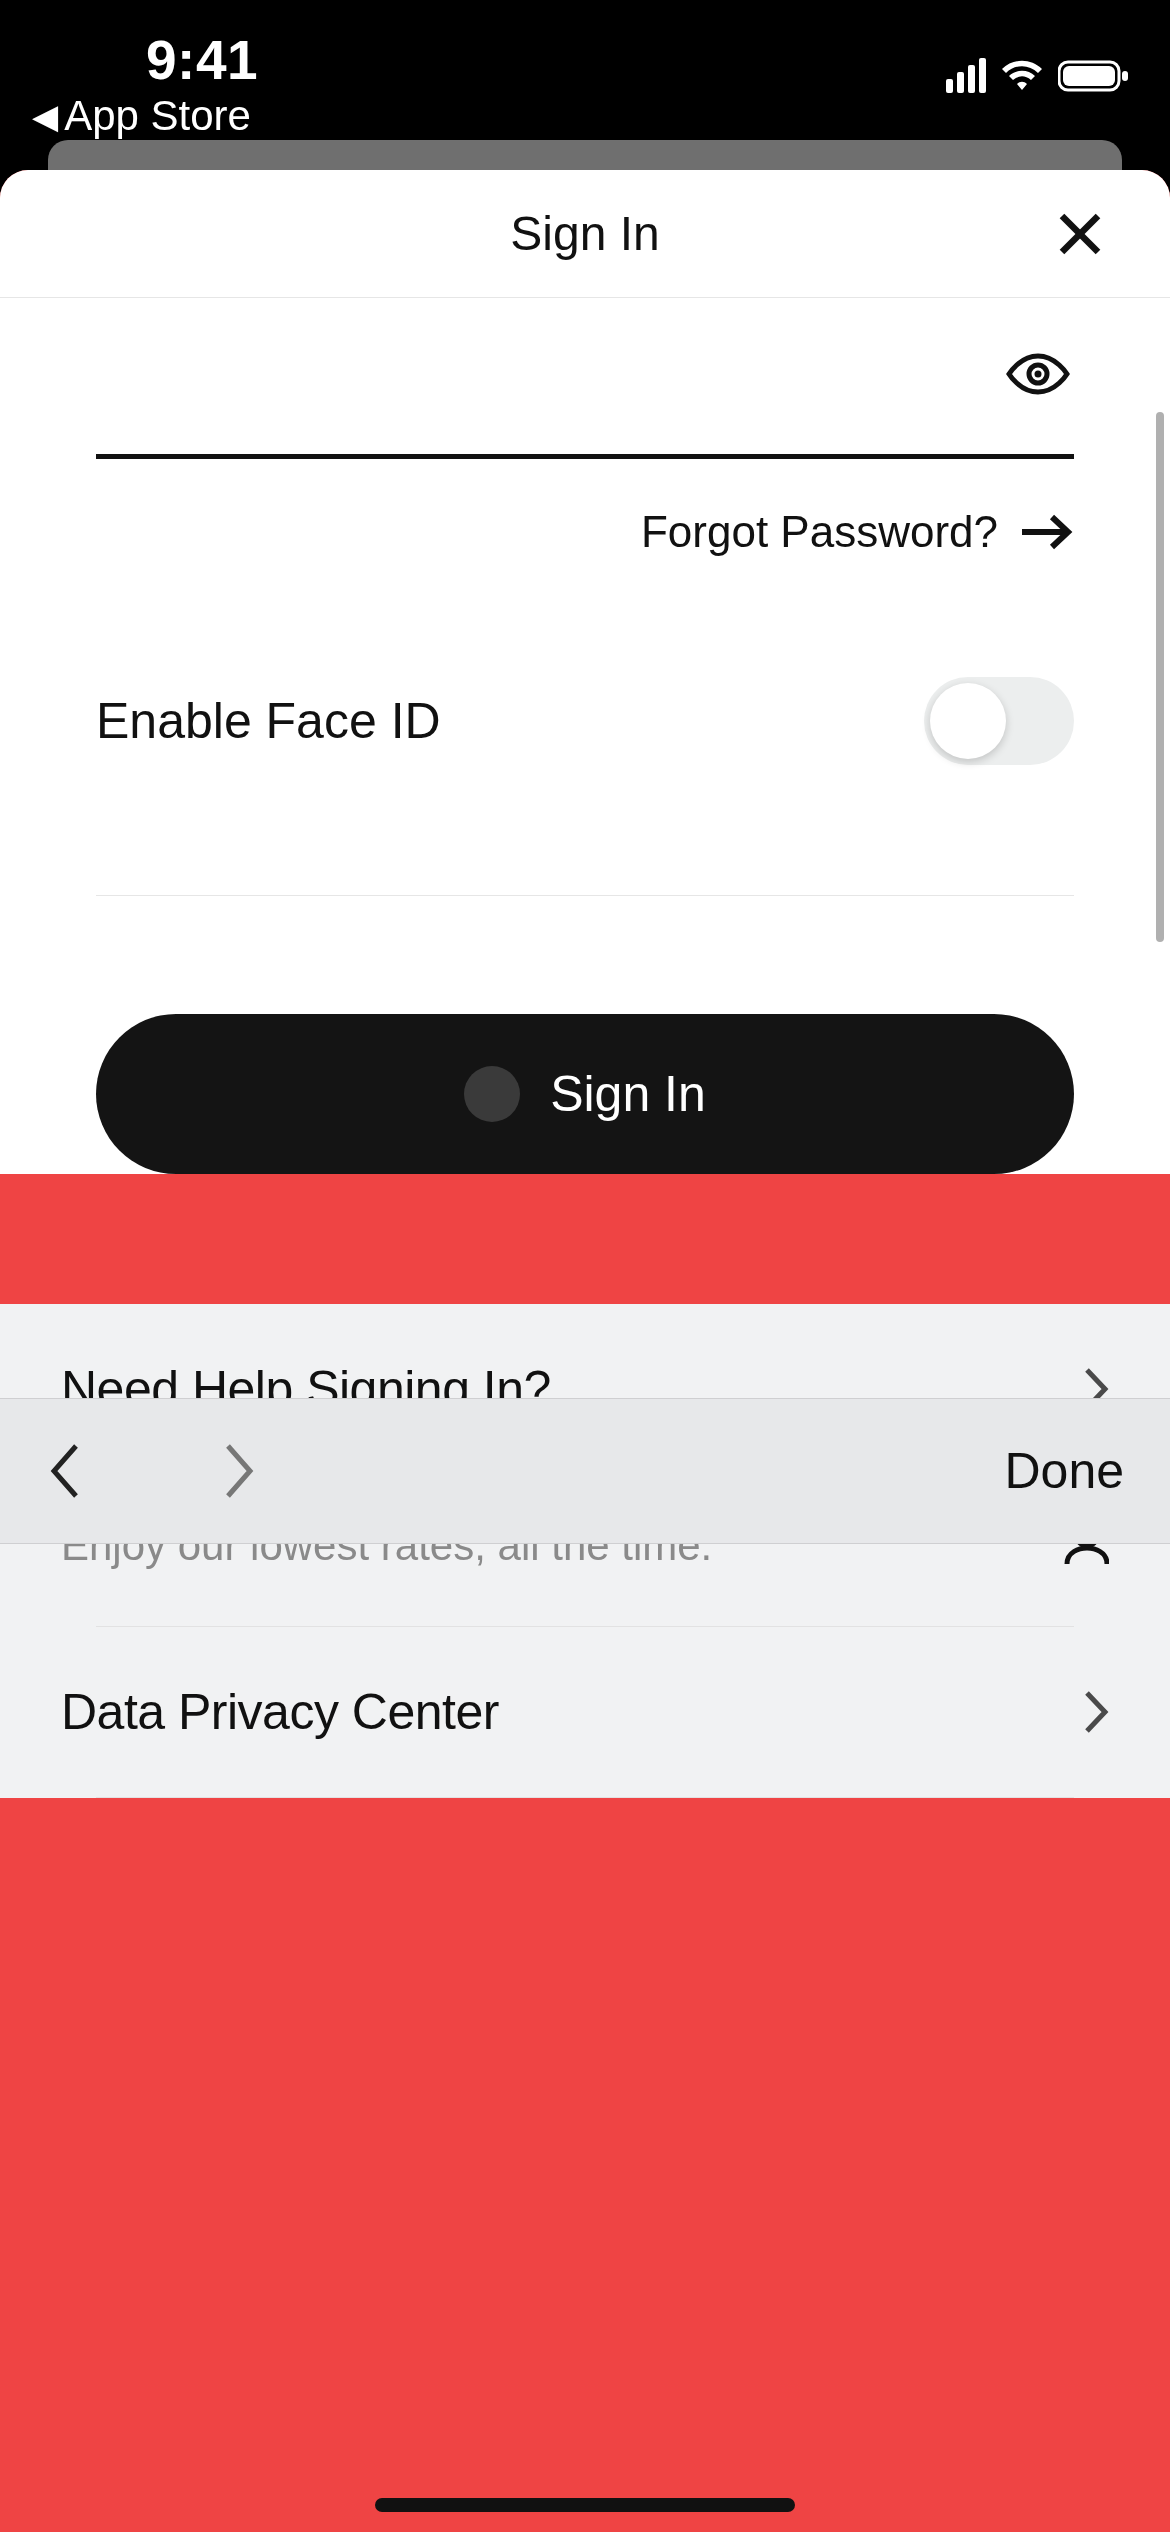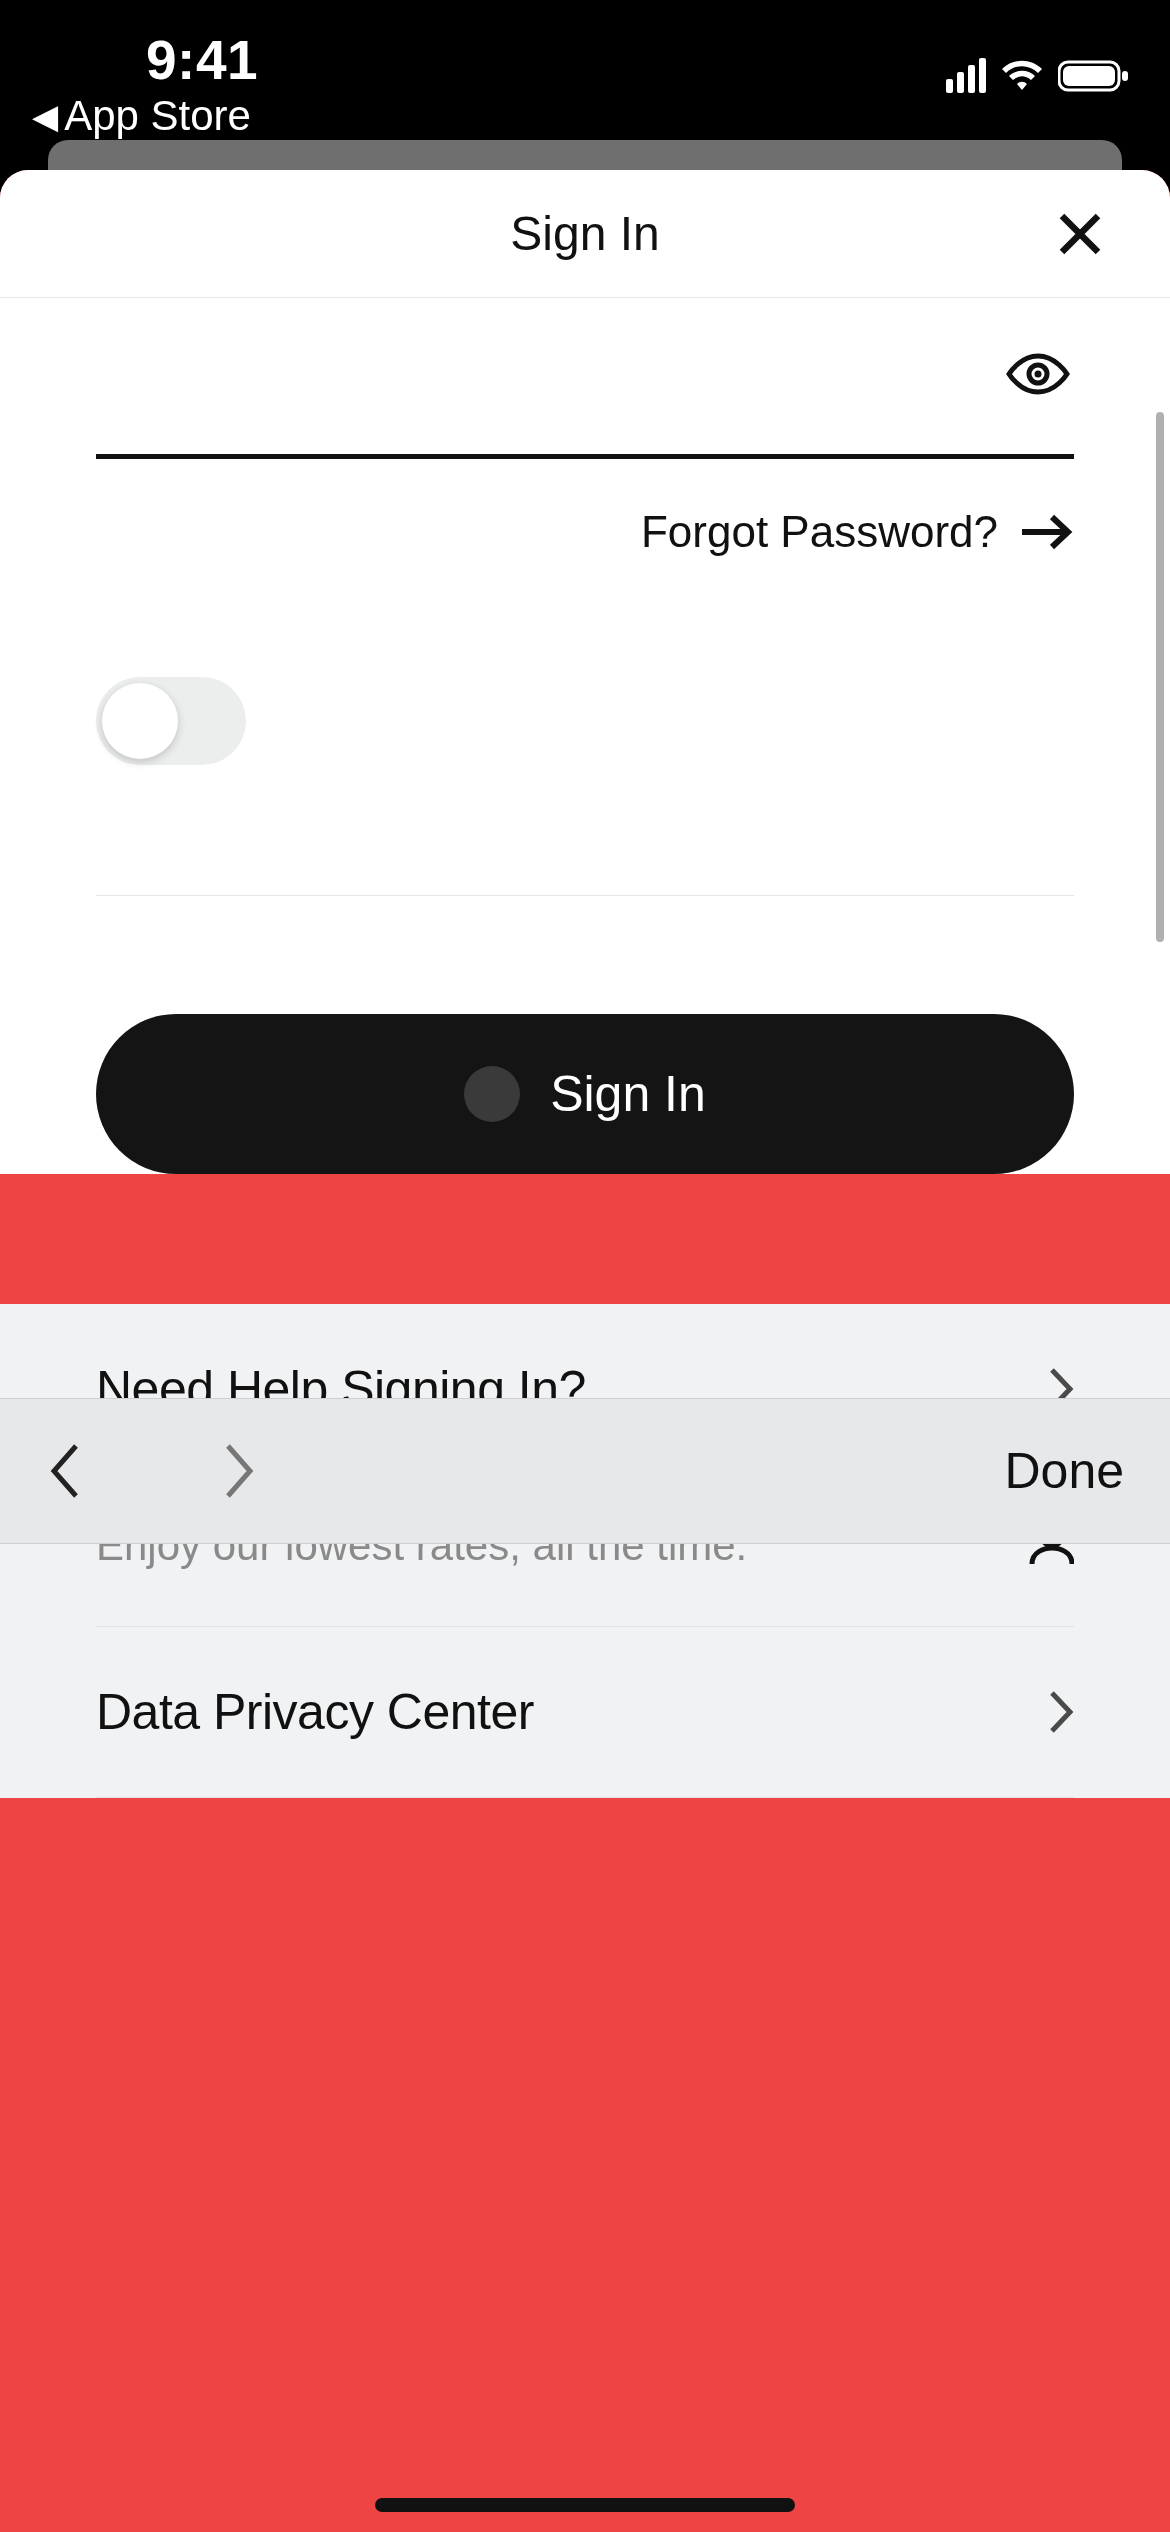--- a/index.html
+++ b/index.html
@@ -51,21 +51,21 @@
     .toggle .knob { position: absolute; left: 6px; top: 6px; width: 76px; height: 76px; border-radius: 50%; background: #fff; box-shadow: 0 3px 9px rgba(0,0,0,.18); }
 
     .divider { height: 1px; background: #e6e6e6; margin: 120px 0 0 0; }
 
     
     .primary-btn { margin: 118px 0 130px 0; background: #141414; color: #fff; font-size: 50px; font-weight: 500; height: 160px; border-radius: 80px; display: flex; align-items: center; justify-content: center; gap: 30px; }
     .primary-btn .dot { width: 56px; height: 56px; border-radius: 50%; background: #3a3a3a; }
 
     
     .rows { background: #f1f2f3; }
-    .list-row { display: flex; align-items: center; justify-content: space-between; padding: 56px 96px; }
+    .list-row { display: flex; align-items: center; justify-content: space-between; padding: 56px 61px; }
     .list-row .title { font-size: 50px; font-weight: 500; color: #111; letter-spacing: -0.5px; }
     .list-row .sub { font-size: 42px; color: #8a8a8a; }
     .list-sep { height: 1px; background: #e2e2e2; margin: 0 96px; }
     .chev svg { display: block; stroke: #4a4a4a; }
     .row-left { display: flex; flex-direction: column; }
 
     
     .kb-bar { position: absolute; left: 0; right: 0; top: 1228px; height: 146px; background: #e7e8ea; border-top: 1px solid #cfcfd1; border-bottom: 1px solid #cfcfd1; display: flex; align-items: center; justify-content: space-between; padding: 0 46px; z-index: 10; }
     .kb-nav { display: flex; gap: 140px; }
     .kb-nav .nav-btn svg { display: block; }
@@ -144,20 +144,21 @@
         <span class="forgot-link">Forgot Password?</span>
         <span class="arrow-right">
           <svg width="56" height="40" viewBox="0 0 56 40">
               <line x1="4" y1="20" x2="50" y2="20" stroke="#111" stroke-width="6"></line>
               <polyline points="34,5 50,20 34,35" fill="none" stroke="#111" stroke-width="6"></polyline>
             </svg>
         </span>
       </div>
 
       <div class="switch-row">
+        <span class="switch-label">Enable Face ID</span>
         <div class="toggle">
             <div class="knob"></div>
           </div>
       </div>
 
       <div class="divider"></div>
 
       <div class="primary-btn">
         <span class="dot"></span>
         <span>Sign In</span>

